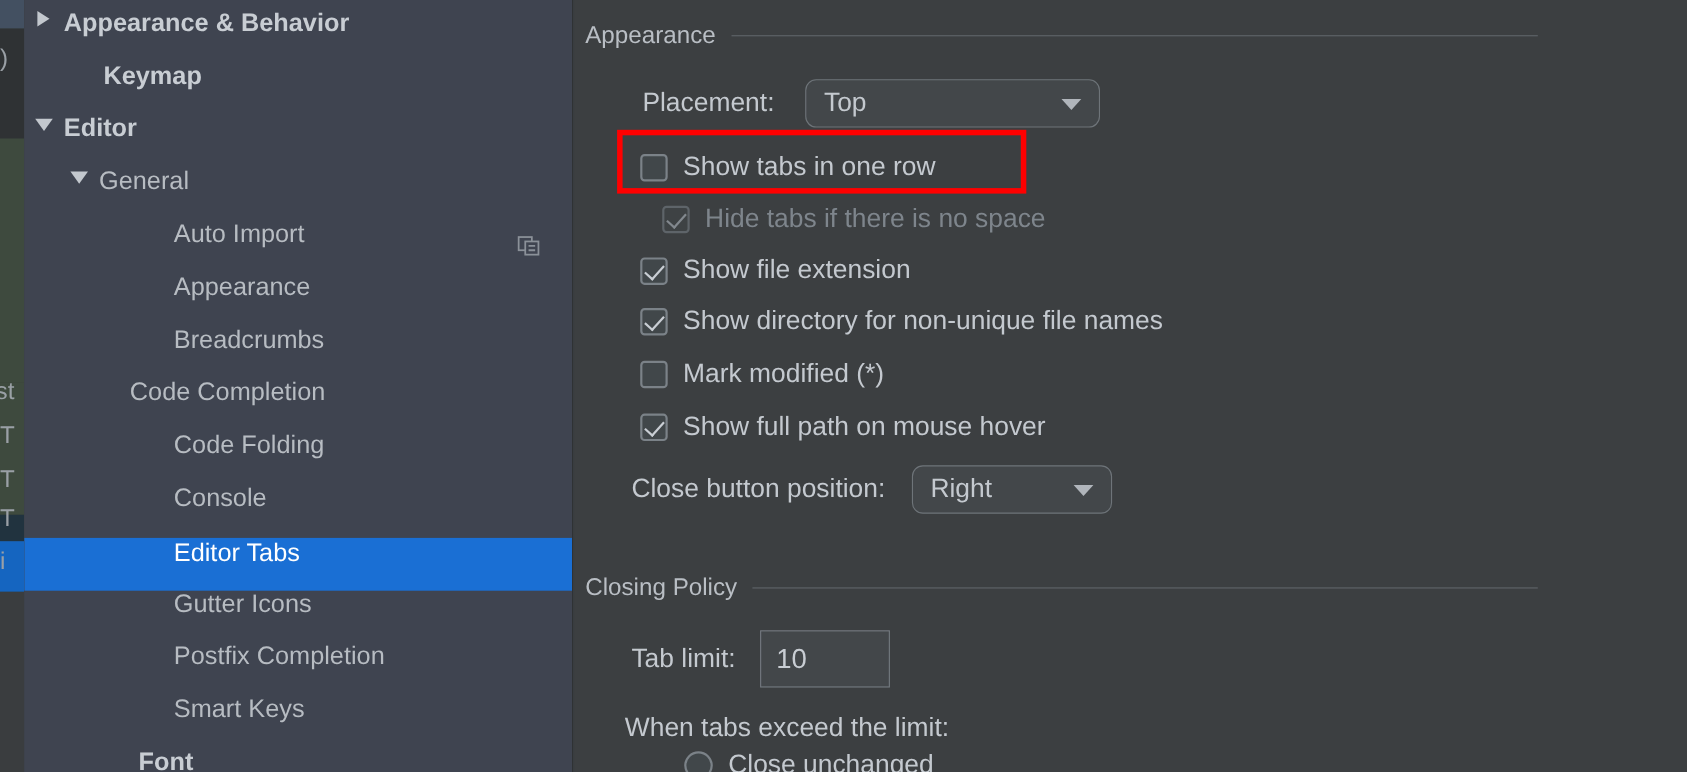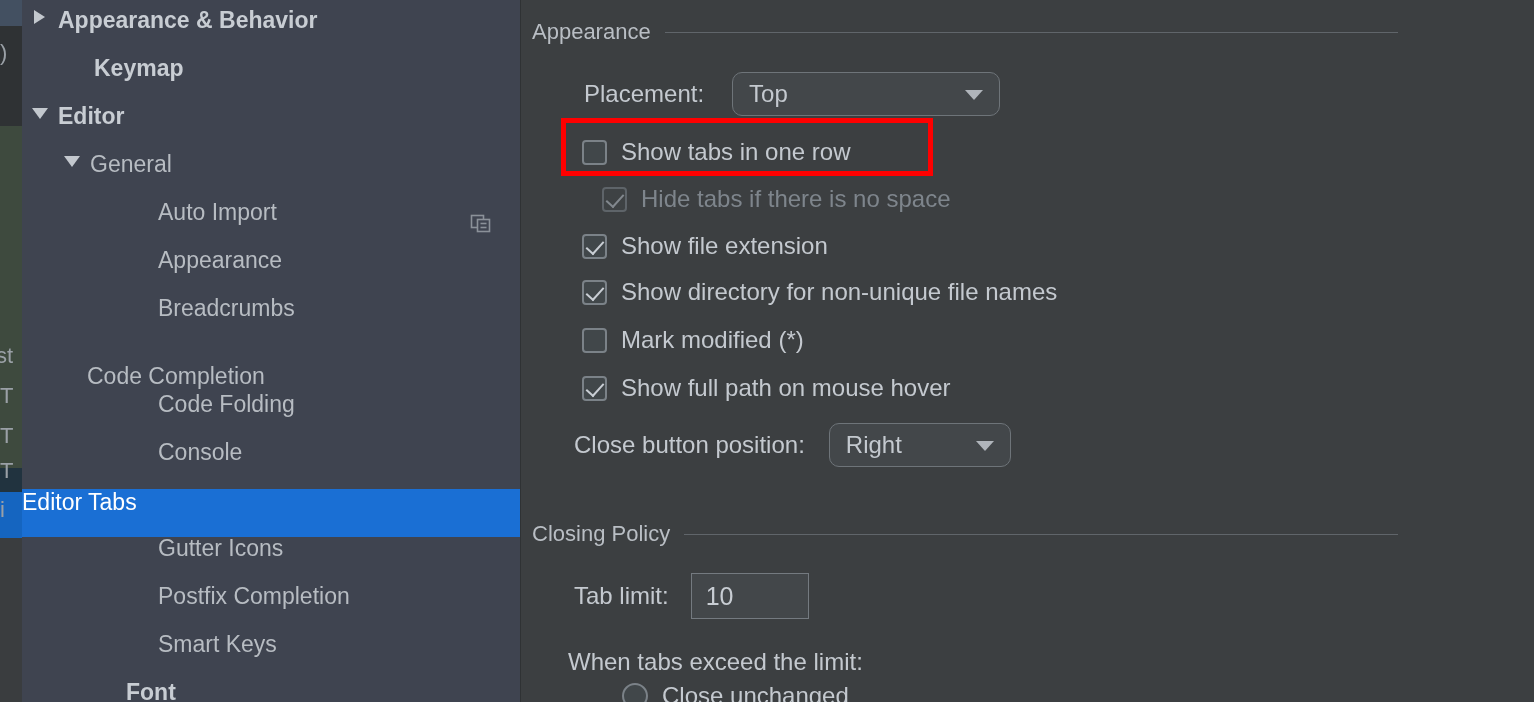--- a/index.html
+++ b/index.html
@@ -117,21 +117,21 @@
   .dd-value { color: #c4c9cf; font-size: 24px; }
   .dd-arrow {
     position: absolute; right: 16px; top: 50%; margin-top: -4px;
     border-top: 10px solid #b0b5bb;
     border-left: 9px solid transparent;
     border-right: 9px solid transparent;
   }
 
   
   .tf {
-    height: 46px; width: 118px;
+    height: 52px; width: 118px;
     border: 1px solid #747a80; background: #43474a;
     display: flex; align-items: center; padding-left: 14px;
     color: #c8cdd3; font-size: 25px;
   }
 
   
   .annot-box {
     position: absolute;
     border: 5px solid #ff0000;
     pointer-events: none;
@@ -184,30 +184,30 @@
               <line x1="10.5" y1="11.5" x2="16.5" y2="11.5" stroke="#8b9199" stroke-width="1.6"></line>
               <line x1="10.5" y1="15.5" x2="16.5" y2="15.5" stroke="#8b9199" stroke-width="1.6"></line>
             </svg></span>
         </div>
         <div class="tree-row" style="position: absolute; left: 0px; top: 247px; width: 498px; padding-left: 136px;">
           <span class="tree-label">Appearance</span>
         </div>
         <div class="tree-row" style="position: absolute; left: 0px; top: 295px; width: 498px; padding-left: 136px;">
           <span class="tree-label">Breadcrumbs</span>
         </div>
-        <div class="tree-row" style="position: absolute; left: 0px; top: 363px; width: 498px; padding-left: 65px;">
+        <div class="tree-row" style="position: absolute; left: 0px; top: 343px; width: 498px; padding-left: 96px;">
           <span class="tree-label">Code Completion</span>
         </div>
         <div class="tree-row" style="position: absolute; left: 0px; top: 391px; width: 498px; padding-left: 136px;">
           <span class="tree-label">Code Folding</span>
         </div>
         <div class="tree-row" style="position: absolute; left: 0px; top: 439px; width: 498px; padding-left: 136px;">
           <span class="tree-label">Console</span>
         </div>
-        <div class="tree-row selected" style="position: absolute; left: 0px; top: 489px; width: 498px; ">
+        <div class="tree-row selected" style="position: absolute; left: 0px; top: 489px; width: 498px; padding-left: 136px;">
           <span class="tree-label">Editor Tabs</span>
         </div>
         <div class="tree-row" style="position: absolute; left: 0px; top: 535px; width: 498px; padding-left: 136px;">
           <span class="tree-label">Gutter Icons</span>
         </div>
         <div class="tree-row" style="position: absolute; left: 0px; top: 583px; width: 498px; padding-left: 136px;">
           <span class="tree-label">Postfix Completion</span>
         </div>
         <div class="tree-row" style="position: absolute; left: 0px; top: 631px; width: 498px; padding-left: 136px;">
           <span class="tree-label">Smart Keys</span>

